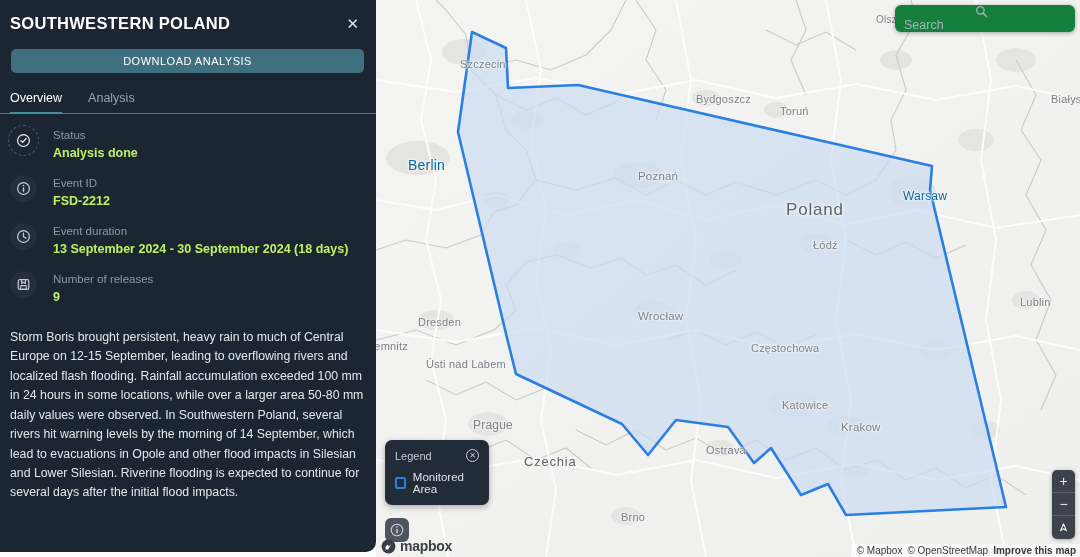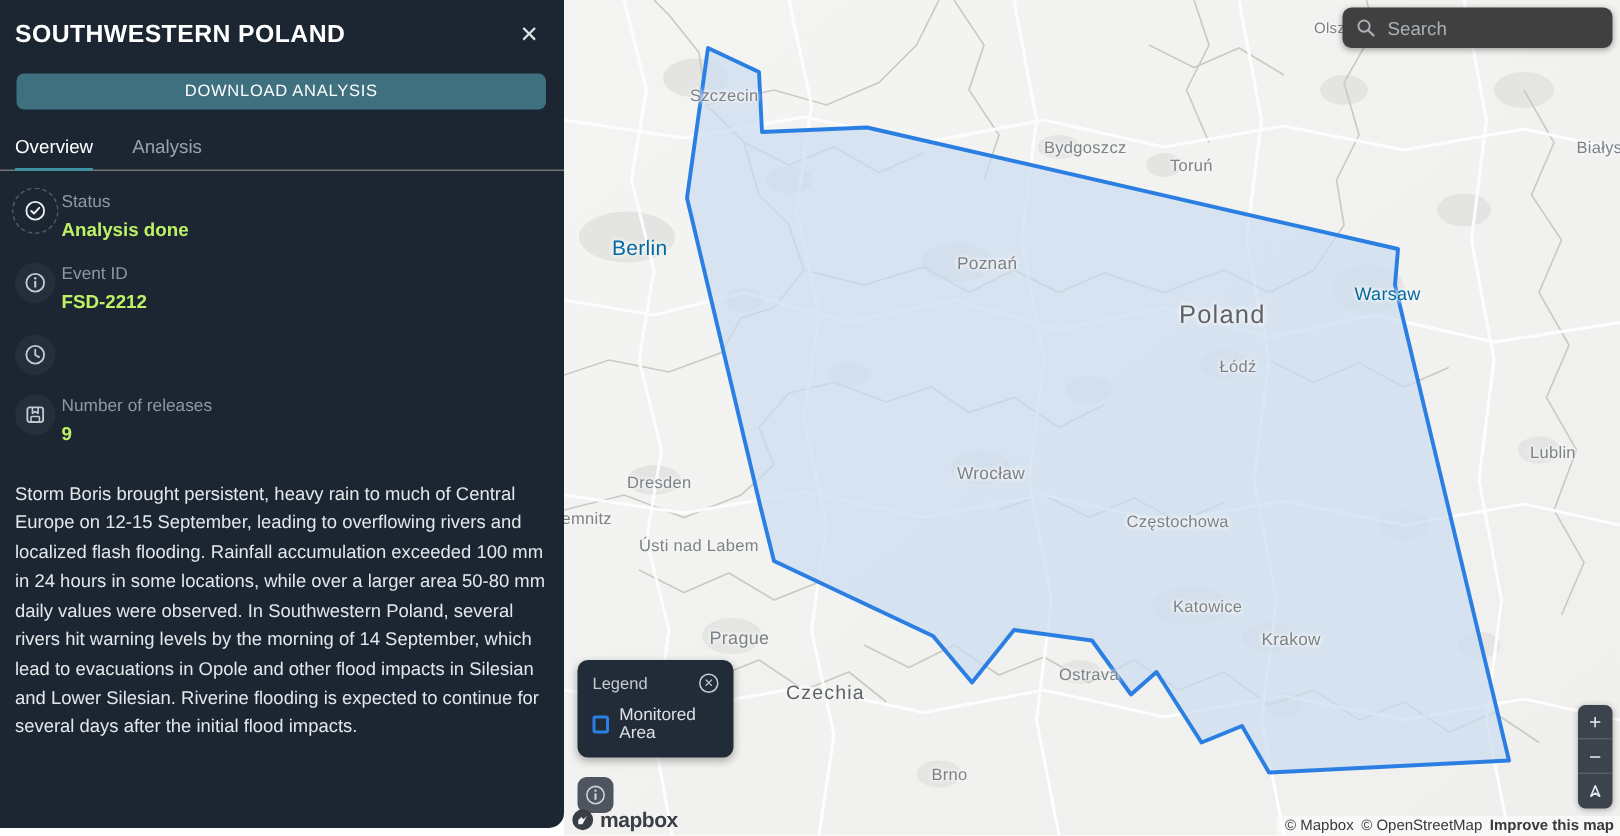--- a/index.html
+++ b/index.html
@@ -27,25 +27,26 @@
     text-shadow: 0 0 2px #f7f7f5, 0 0 3px #f7f7f5, 0 0 4px #f7f7f5;
     pointer-events: none;
   }
   .city-label.major { color: #0369a1; }
   .city-label.country { color: #5d636a; letter-spacing: .8px; }
 
   
   .search-box {
     position: absolute; right: 5px; top: 5px;
     width: 180px; height: 27px;
-    background: #404040;
+    background: #15803d;
     border-radius: 6px;
     display: flex; align-items: center;
     padding: 0 9px;
     box-shadow: 0 1px 4px rgba(0,0,0,.35);
+    flex-direction: column;
   }
   .search-icon { flex: 0 0 auto; display: flex; margin-right: 8px; }
   .search-input {
     background: transparent; border: none; outline: none;
     color: #c7ccd3; font-size: 12.5px;
     font-family: "Liberation Sans", sans-serif;
     width: 100%;
   }
   .search-input::placeholder { color: #aab0b8; }
 
@@ -156,21 +157,21 @@
     font-size: 12.5px; color: #9aa3ad;
     padding: 0 12px 8px 0; margin-right: 14px;
     cursor: pointer; position: relative;
   }
   .tab.active { color: #ffffff; }
   .tab.active::after {
     content: ""; position: absolute; left: 0; right: 12px; bottom: -1px;
     height: 2px; background: #3f8f9e;
   }
   .rows { padding: 13px 10px 0 10px; }
-  .row { display: flex; align-items: flex-start; gap: 4px; margin-bottom: 13px; }
+  .row { display: flex; align-items: flex-start; gap: 16px; margin-bottom: 13px; }
   .row-icon {
     flex: 0 0 auto; width: 27px; height: 27px; border-radius: 50%;
     background: #252f3b;
     display: flex; align-items: center; justify-content: center;
     position: relative;
   }
   .row-icon.dashed { background: transparent; }
   .row-icon.dashed::before {
     content: ""; position: absolute; left: -2px; top: -2px; right: -2px; bottom: -2px;
     border: 1.5px dashed #46606b; border-radius: 50%;
@@ -381,20 +382,24 @@
             <div class="row-value">FSD-2212</div>
           </div>
         </div>
         <div class="row">
           <div class="row-icon">
             <svg width="15" height="15" viewBox="0 0 16 16">
               <circle cx="8" cy="8" r="6.3" fill="none" stroke="#c3cad2" stroke-width="1.3"></circle>
               <path d="M8 4.4 L8 8.2 L10.7 9.7" fill="none" stroke="#c3cad2" stroke-width="1.3" stroke-linecap="round" stroke-linejoin="round"></path>
             </svg>
           </div>
+          <div class="row-text">
+            <div class="row-label">Event duration</div>
+            <div class="row-value">13 September 2024 - 30 September 2024 (18 days)</div>
+          </div>
         </div>
         <div class="row">
           <div class="row-icon">
             <svg width="15" height="15" viewBox="0 0 16 16">
               <rect x="2.4" y="2.8" width="11.2" height="10.4" rx="1.6" fill="none" stroke="#c3cad2" stroke-width="1.3"></rect>
               <path d="M6 2.8 L6 7 L8 5.7 L10 7 L10 2.8" fill="none" stroke="#c3cad2" stroke-width="1.2" stroke-linejoin="round"></path>
               <rect x="5" y="9.2" width="6" height="4" rx="0.6" fill="none" stroke="#c3cad2" stroke-width="1.1"></rect>
             </svg>
           </div>
           <div class="row-text">

